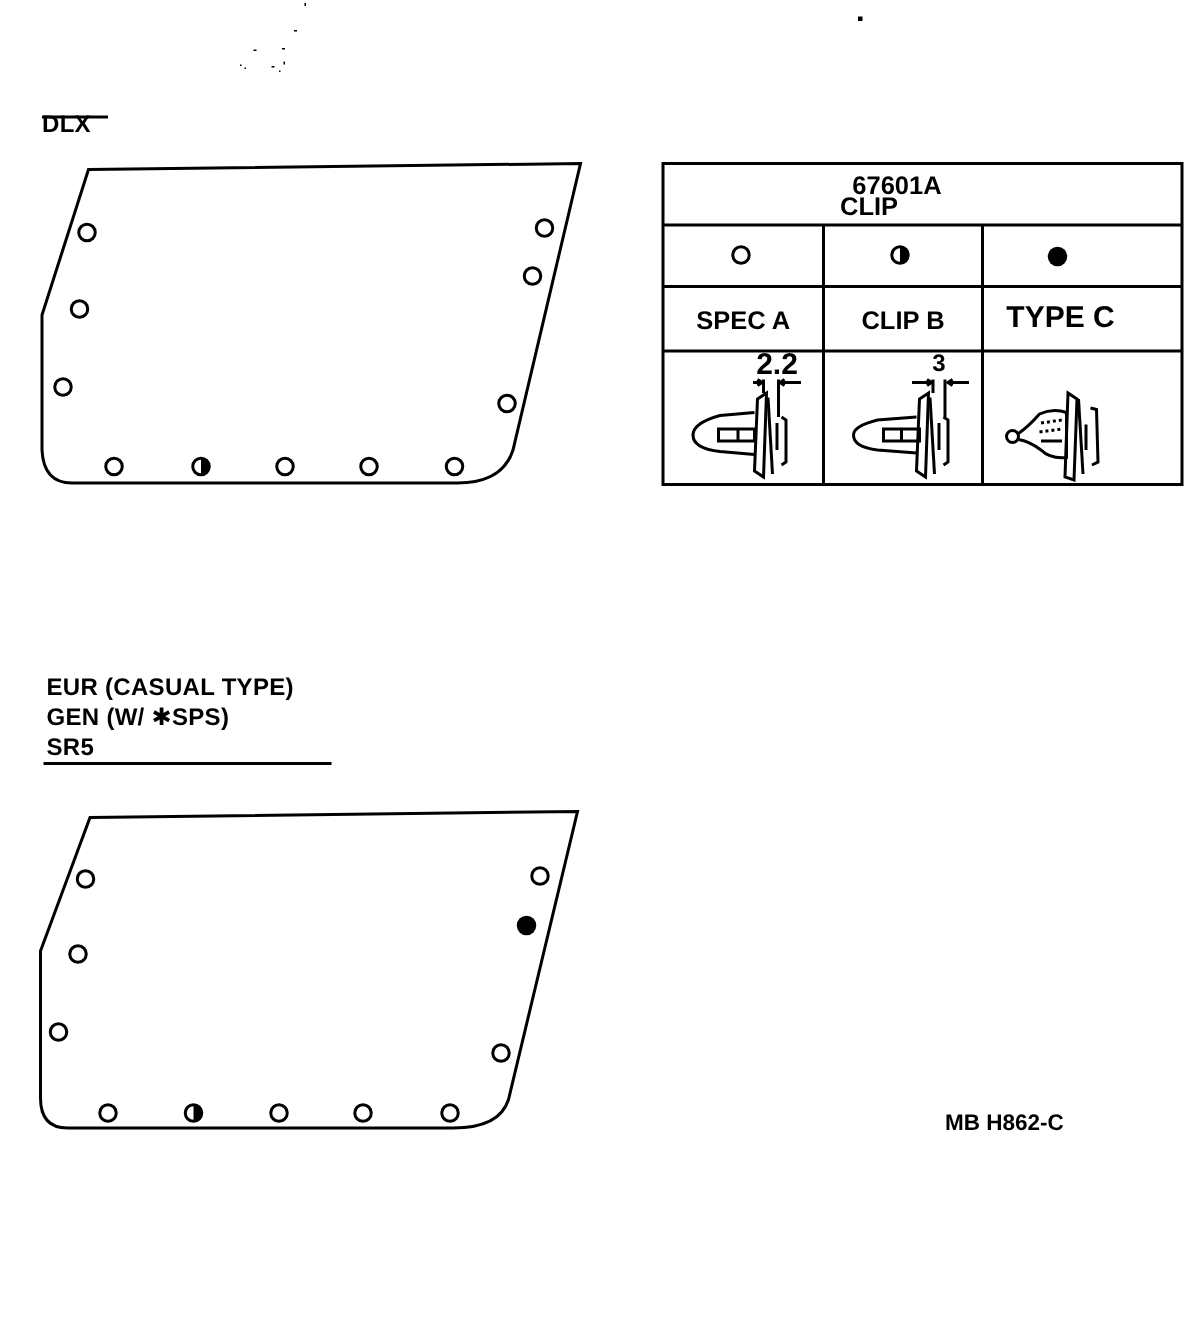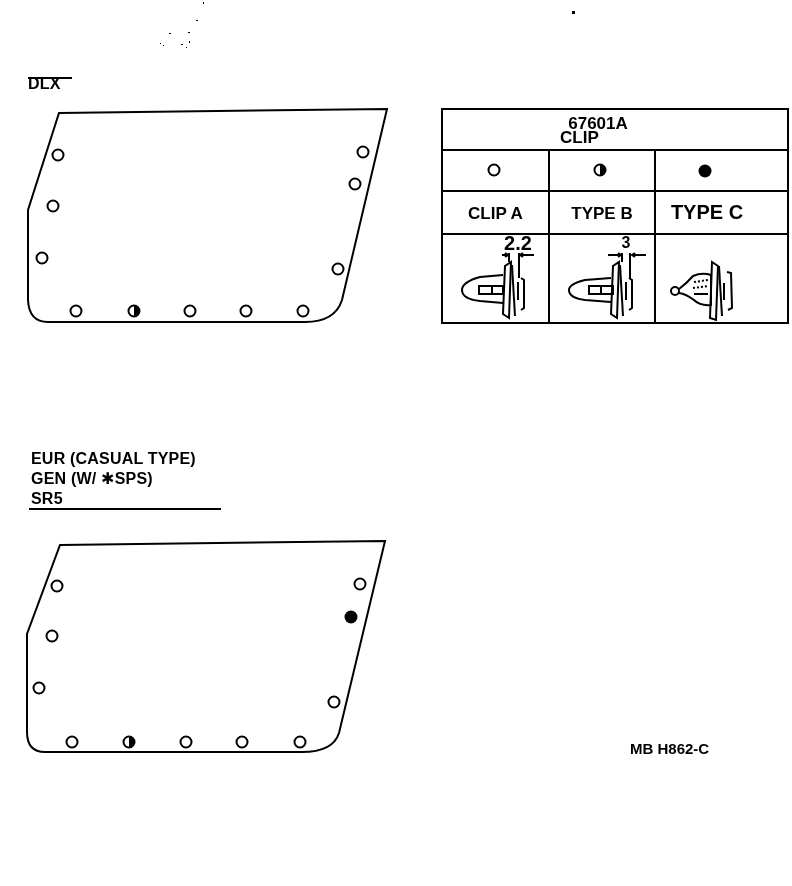--- a/index.html
+++ b/index.html
@@ -170,20 +170,20 @@
 <div class="underline" style="left:28px; top:77px; width:44px;"></div>
 
 <div class="abs label" style="left:31px; top:449px;">EUR (CASUAL TYPE)</div>
 <div class="abs label" style="left:31px; top:469px;">GEN (W/ ✱SPS)</div>
 <div class="abs label" style="left:31px; top:489px;">SR5</div>
 <div class="underline" style="left:29px; top:508px; width:192px;"></div>
 
 <div class="tbl-text" style="left:442px; top:114px; width:312px; font-size:17px; line-height:20px;">67601A</div>
 <div class="tbl-text" style="left:560px; top:132px; width:40px; font-size:17px; line-height:12px; text-align:left;">CLIP</div>
 
-<div class="tbl-text" style="left:442px; top:204px; width:107px; font-size:17px; line-height:20px;">CLIP A</div>
-<div class="tbl-text" style="left:549px; top:204px; width:106px; font-size:17px; line-height:20px;">TYPE B</div>
+<div class="tbl-text" style="left:442px; top:204px; width:107px; font-size:17px; line-height:20px;">SPEC A</div>
+<div class="tbl-text" style="left:549px; top:204px; width:106px; font-size:17px; line-height:20px;">CLIP B</div>
 <div class="tbl-text" style="left:653px; top:202px; width:108px; font-size:20px; line-height:20px;">TYPE C</div>
 
 <div class="tbl-text" style="left:500px; top:234px; width:36px; font-size:20px; line-height:18px;">2.2</div>
 <div class="tbl-text" style="left:614px; top:234px; width:24px; font-size:16px; line-height:18px;">3</div>
 
 <div class="abs code" style="left:630px; top:740px;text-align:right;">MB H862-C</div>
 
 </body></html>

